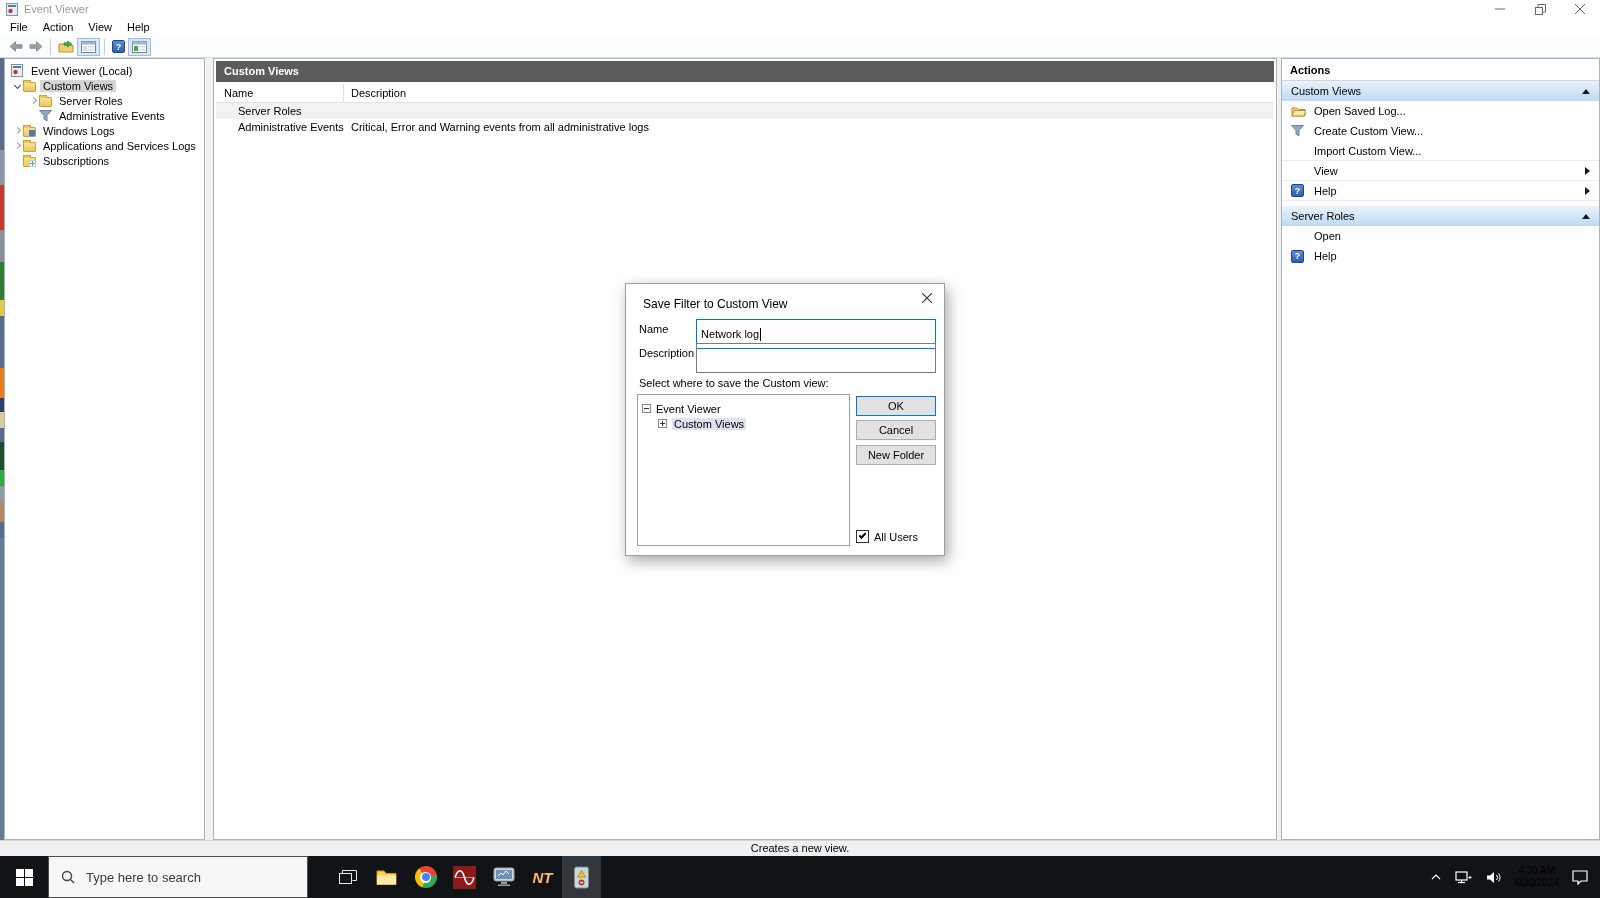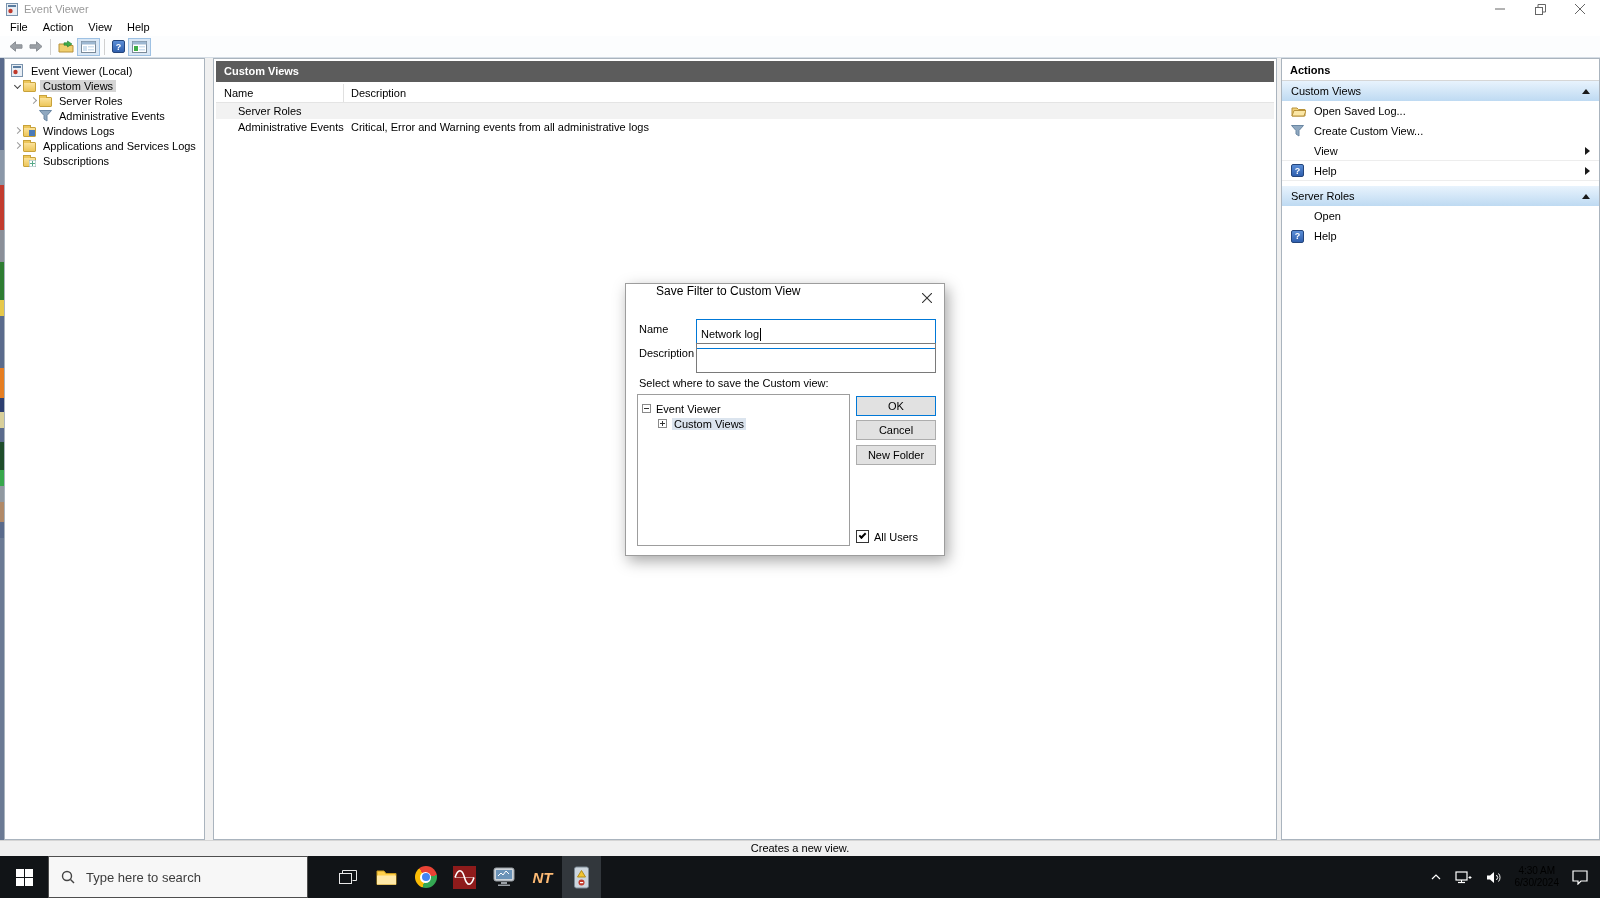--- a/index.html
+++ b/index.html
@@ -65,21 +65,21 @@
   .aitem.sepb { border-bottom:1px solid #ededed; }
   .aicon { width:18px; display:flex; align-items:center; }
   .alabel { flex:1; padding-left:5px; }
   .asec2 { margin-top:5px; }
 
   
   .statusbar { position:absolute; left:0; top:840px; width:1600px; height:16px; background:#f0f0f0; border-top:1px solid #d5d5d5; line-height:15px; padding-left:0;text-align:center; }
 
   
   .dialog { position:absolute; left:625px; top:283px; width:320px; height:273px; background:#fff; border:1px solid #9d9d9d; box-shadow:3px 5px 14px rgba(0,0,0,.35); font-size:11px; }
-  .dlg-titlebar { height:27px; display:flex; align-items:flex-start; padding-left:30px; font-size:12px; }
+  .dlg-titlebar { height:27px; display:flex; align-items:flex-end; padding-left:17px; font-size:12px; }
   .dlg-close { position:absolute; right:0; top:0; width:34px; height:27px; display:flex; align-items:center; justify-content:center; }
   .dlg-label { position:absolute; }
   .dlg-input { position:absolute; left:70px; width:240px; height:27px; border:1px solid #7a7a7a; display:flex; align-items:center; padding:14px 4px; }
   .dlg-input.focused { border-color:#0078d7; }
   .caret { display:inline-block; width:1px; height:13px; background:#000; margin-left:1px; }
   .dlg-tree { position:absolute; left:11px; top:110px; width:213px; height:152px; border:1px solid #9d9d9d; padding:6px 4px; }
   .dtrow { height:15px; display:flex; align-items:center; }
   .expbox { width:9px; height:9px; border:1px solid #8a8a8a; background:#fff; position:relative; margin-right:5px; flex:none; }
   .expbox .h { position:absolute; left:1px; right:1px; top:3px; height:1px; background:#333; }
   .expbox .v { position:absolute; top:1px; bottom:1px; left:3px; width:1px; background:#333; }
@@ -300,20 +300,24 @@
     <div class="aitem">
       <span class="aicon">
           <svg width="13" height="12">
             <path d="M0.5 0.5 H12.5 L8 5.5 V11 L5 9 V5.5 Z" fill="#8fa8c0" stroke="#6a87a3"></path>
           </svg>
         </span>
       <span class="alabel">Create Custom View...</span>
     </div>
     <div class="aitem sepb">
       <span class="aicon"></span>
+      <span class="alabel">Import Custom View...</span>
+    </div>
+    <div class="aitem sepb">
+      <span class="aicon"></span>
       <span class="alabel">View</span>
       <span class="tri-right"></span>
     </div>
     <div class="aitem sepb">
       <span class="aicon">
           <span class="helpbox">?</span>
         </span>
       <span class="alabel">Help</span>
       <span class="tri-right"></span>
     </div>

